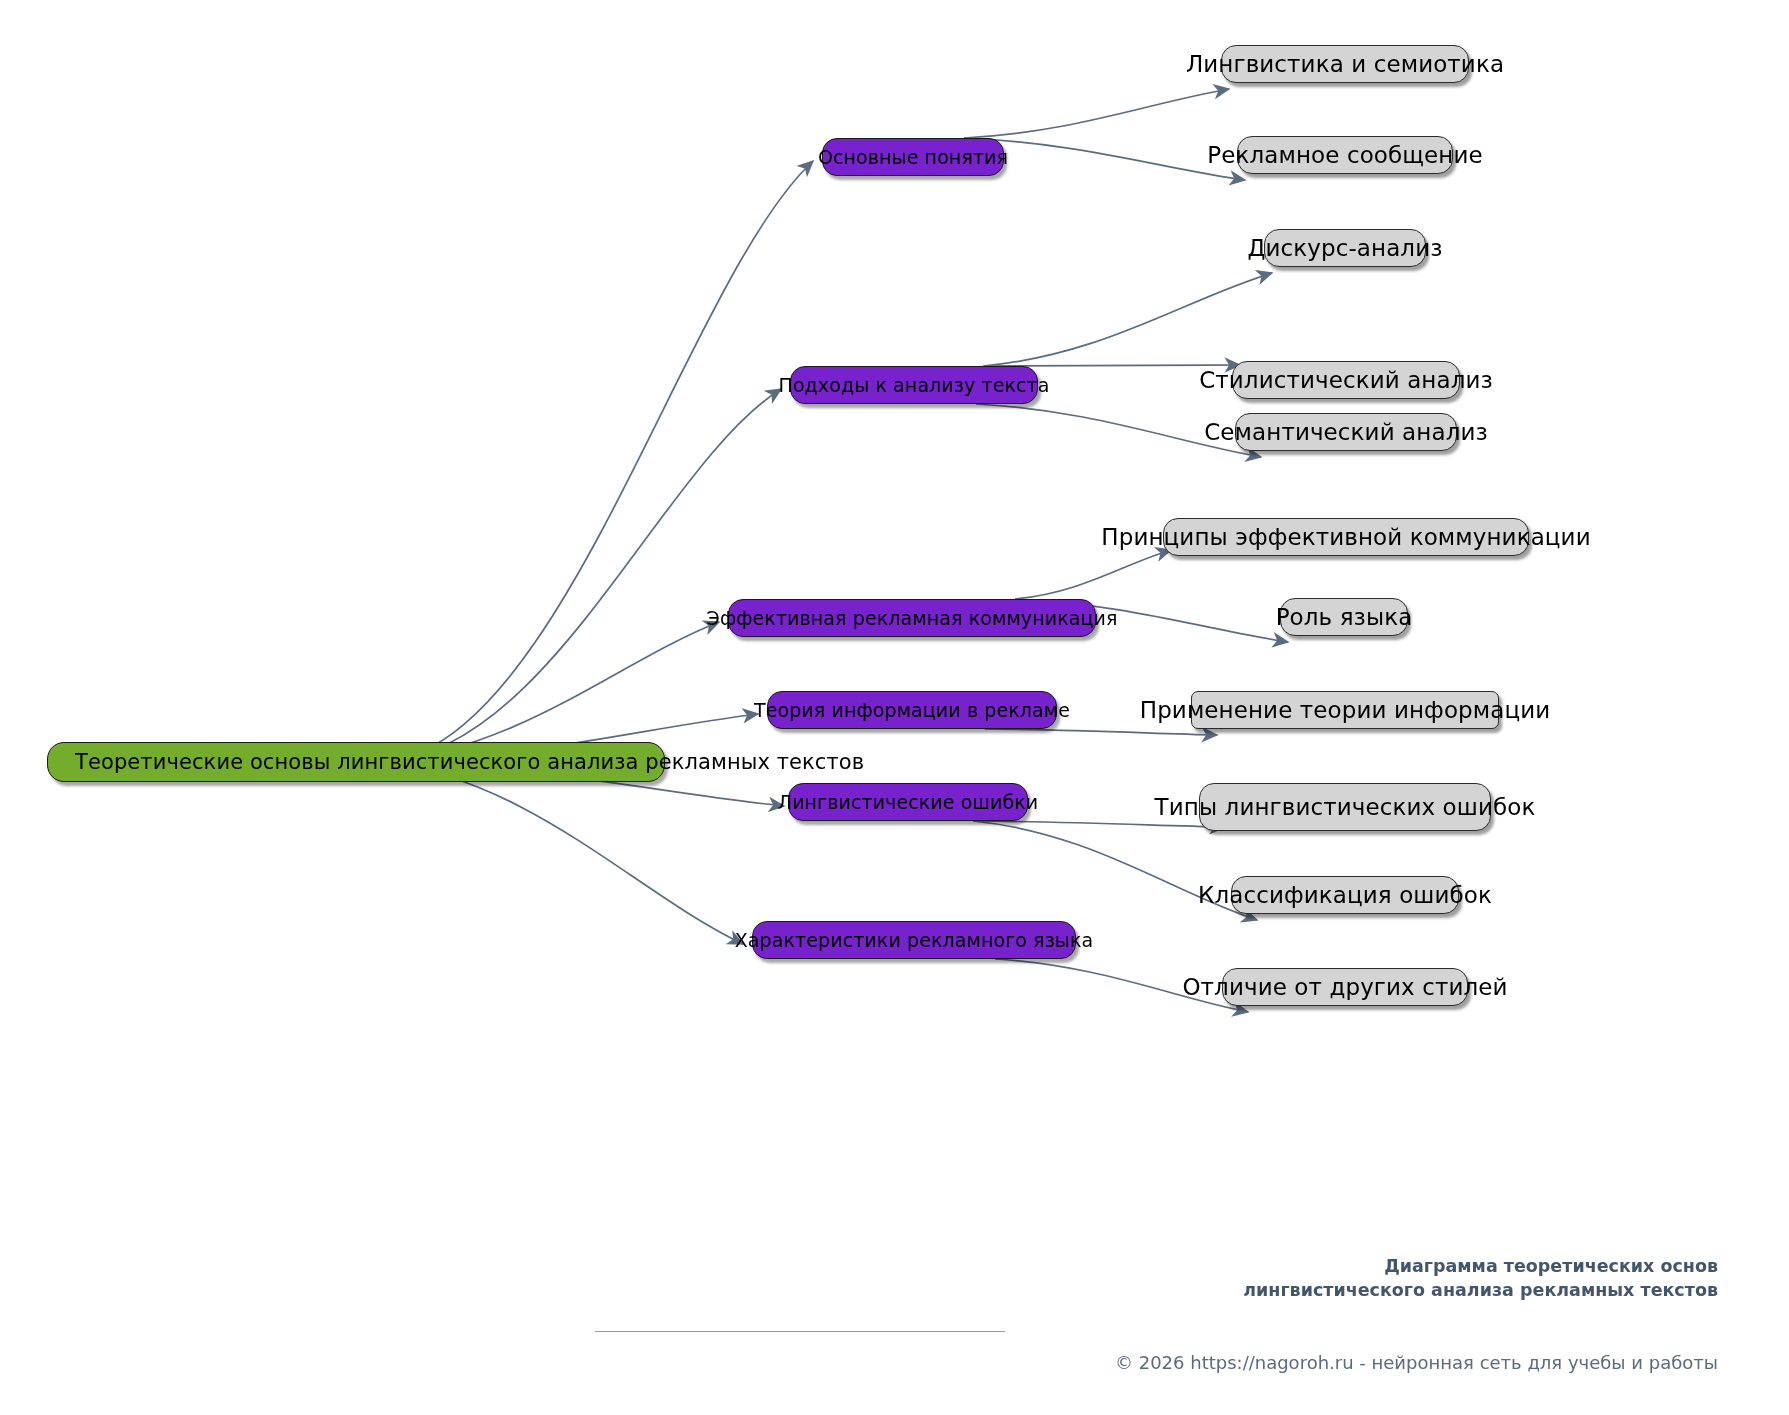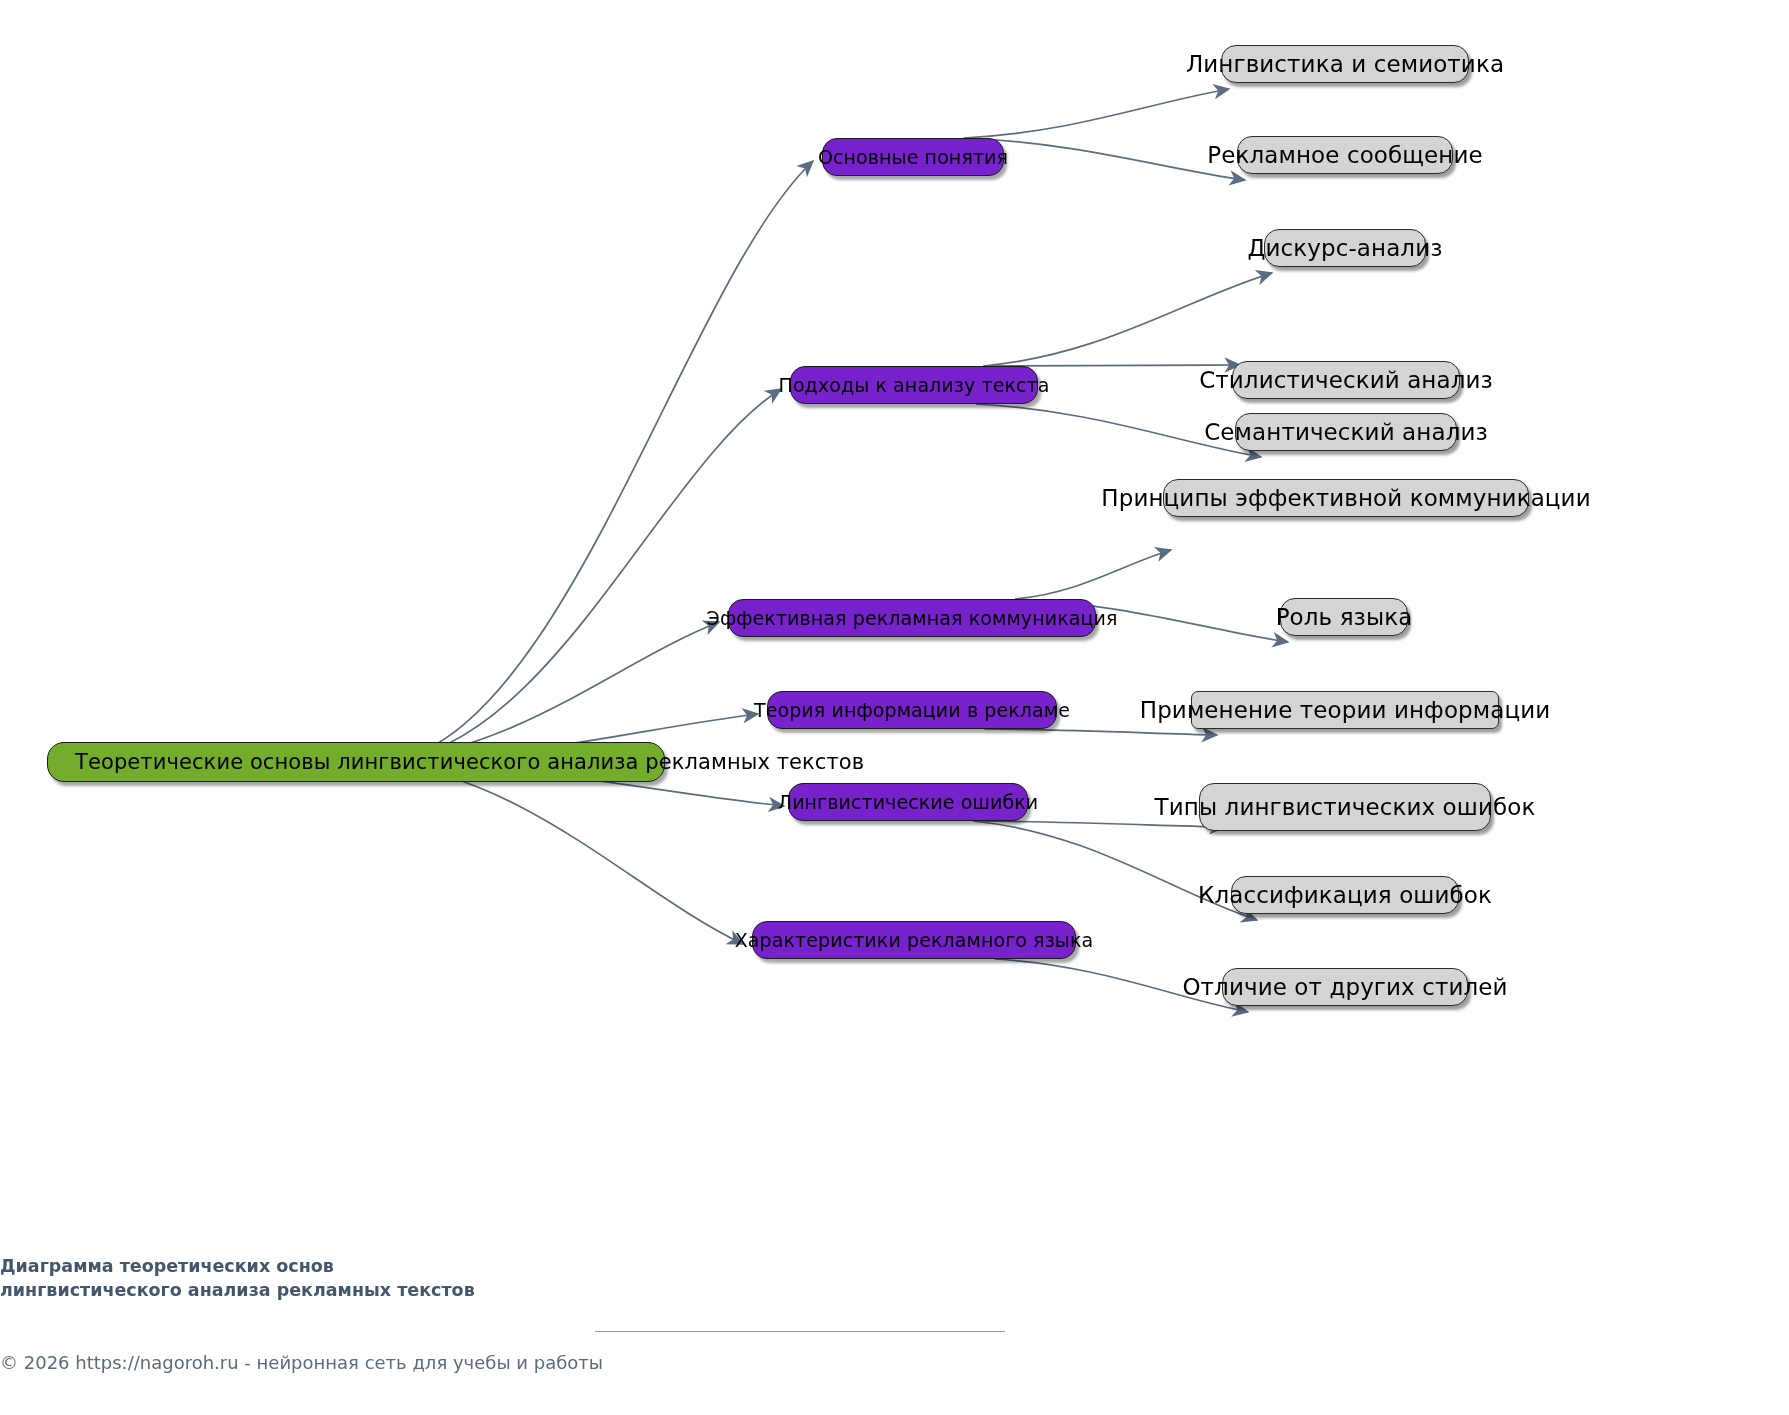--- a/index.html
+++ b/index.html
@@ -64,21 +64,21 @@
     border: 1.6px solid #2b2b2b;
     color: #000000;
     font-size: 23px;
     box-shadow: 3px 4px 3px rgba(0,0,0,0.38);
     border-radius: 15px;
   }
   .footer {
     position: absolute;
     left: 0;
     width: 1718px;
-    text-align: left;
+    text-align: right;
     color: #4b5d70;
   }
   .footer-title {
     top: 1255px;
     font-size: 17.5px;
     font-weight: bold;
     line-height: 1.35;
     color: #44566b;
   }
   .footer-rule {
@@ -136,21 +136,21 @@
       <div class="node node-branch" style="left: 767px; top: 691px; width: 290px; height: 38px;">Теория информации в рекламе</div>
       <div class="node node-branch" style="left: 788px; top: 783px; width: 240px; height: 38px;">Лингвистические ошибки</div>
       <div class="node node-branch" style="left: 752px; top: 921px; width: 324px; height: 38px;">Характеристики рекламного языка</div>
     </div>
   <div id="leaf-nodes">
       <div class="node node-leaf" style="left: 1221px; top: 45px; width: 248px; height: 38px;">Лингвистика и семиотика</div>
       <div class="node node-leaf" style="left: 1237px; top: 136px; width: 216px; height: 38px;">Рекламное сообщение</div>
       <div class="node node-leaf" style="left: 1264px; top: 229px; width: 162px; height: 38px;">Дискурс-анализ</div>
       <div class="node node-leaf" style="left: 1232px; top: 321px; width: 228px; height: 38px; margin-top: 40px;">Стилистический анализ</div>
       <div class="node node-leaf" style="left: 1235px; top: 413px; width: 222px; height: 38px;">Семантический анализ</div>
-      <div class="node node-leaf" style="left: 1163px; top: 479px; width: 366px; height: 38px;">Принципы эффективной коммуникации</div>
+      <div class="node node-leaf" style="left: 1163px; top: 518px; width: 366px; height: 38px;">Принципы эффективной коммуникации</div>
       <div class="node node-leaf" style="left: 1280px; top: 598px; width: 128px; height: 38px;">Роль языка</div>
       <div class="node node-leaf" style="left: 1191px; top: 691px; width: 308px; height: 38px; border-radius: 7px;">Применение теории информации</div>
       <div class="node node-leaf" style="left: 1199px; top: 783px; width: 292px; height: 48px;">Типы лингвистических ошибок</div>
       <div class="node node-leaf" style="left: 1231px; top: 876px; width: 228px; height: 38px;">Классификация ошибок</div>
       <div class="node node-leaf" style="left: 1222px; top: 968px; width: 246px; height: 38px;">Отличие от других стилей</div>
     </div>
 
   <div class="footer footer-title">
     <div>Диаграмма теоретических основ</div>
     <div>лингвистического анализа рекламных текстов</div>

